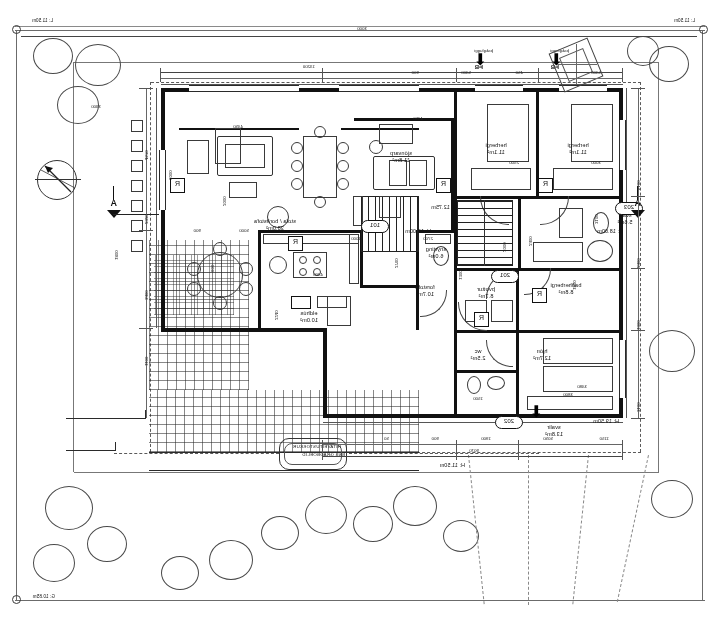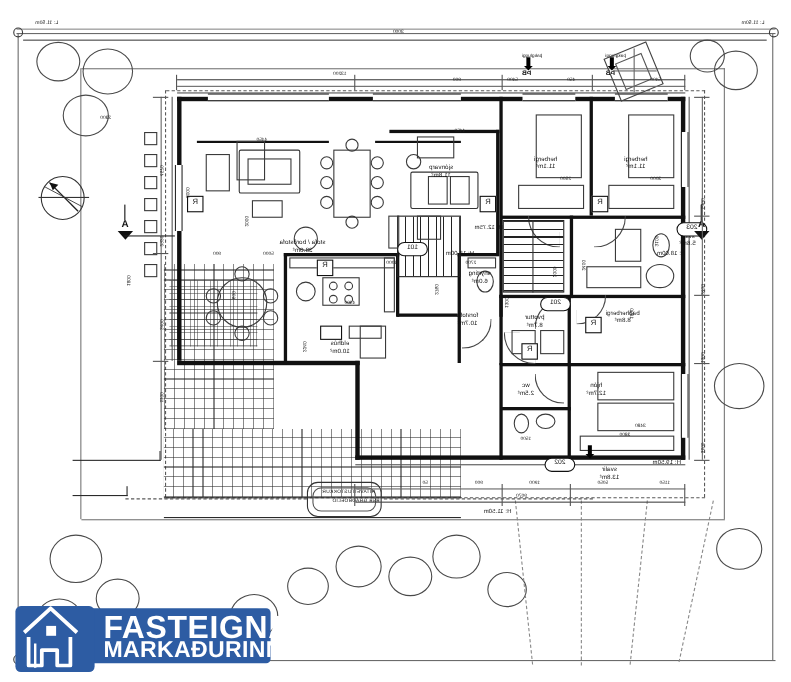--- a/index.html
+++ b/index.html
@@ -493,28 +493,14 @@
     <div class="ln h" style="left:74px;top:196px;width:14px;background:#555;"></div>
     <div class="ln h" style="left:74px;top:268px;width:14px;background:#555;"></div>
     <div class="ln h" style="left:74px;top:330px;width:14px;background:#555;"></div>
     <div class="ln h" style="left:74px;top:418px;width:14px;background:#555;"></div>
     <div class="ln h" style="left:566px;top:88px;width:14px;background:#555;"></div>
     <div class="ln h" style="left:566px;top:230px;width:14px;background:#555;"></div>
     <div class="ln h" style="left:566px;top:328px;width:14px;background:#555;"></div>
 
   </div>
 
-  <div id="logo">
-    <div class="logo-badge"></div>
-    <div class="logo-mark">
-      <svg width="80" height="68" viewBox="0 0 80 68">
-        <rect x="2" y="6" width="72" height="60" rx="5" fill="#2d5ca3"></rect>
-        <path d="M10 30 L34 8 L58 30" fill="none" stroke="#ffffff" stroke-width="3.4" stroke-linejoin="round"></path>
-        <path d="M14 34 L14 60 L26 60 L26 46 L40 46 L40 60 L52 60 L52 34" fill="none" stroke="#ffffff" stroke-width="3.4" stroke-linejoin="round"></path>
-        <rect x="30" y="24" width="9" height="9" fill="#ffffff"></rect>
-        <path d="M20 40 L20 62" fill="none" stroke="#ffffff" stroke-width="2.2"></path>
-      </svg>
-    </div>
-    <div class="logo-txt1">FASTEIGNA</div>
-    <div class="logo-txt2">MARKAÐURINN</div>
-  </div>
 
 </div>
 
 </body></html>

